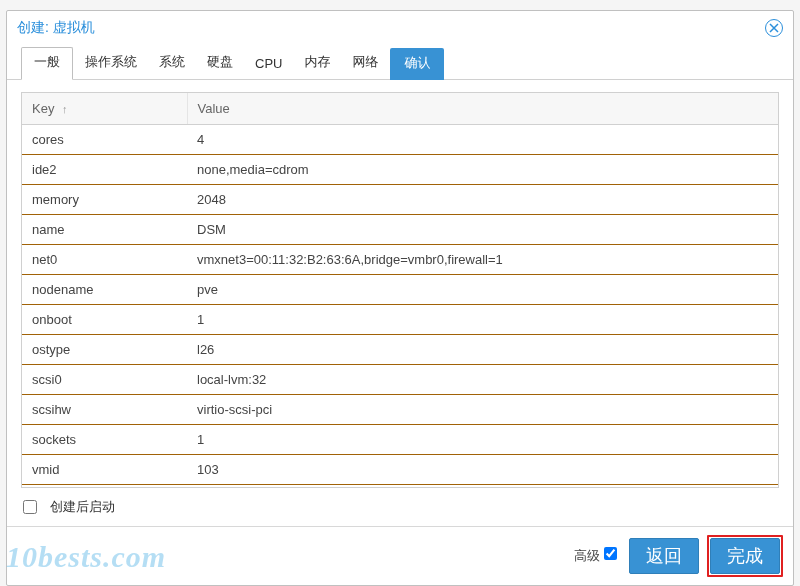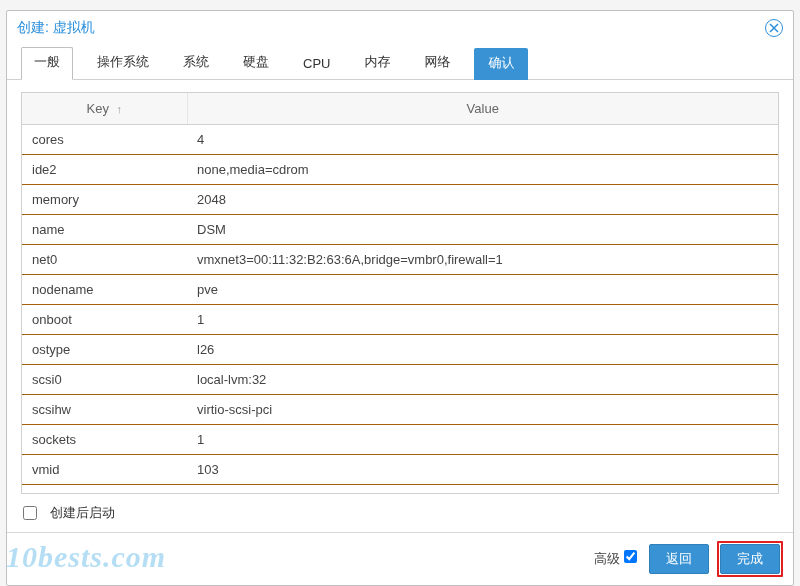--- a/index.html
+++ b/index.html
@@ -37,21 +37,21 @@
     border: 1.5px solid #2b8fdb;
     border-radius: 50%;
     display: flex; align-items: center; justify-content: center;
     color: #2b8fdb;
     cursor: pointer;
     font-size: 12px;
     line-height: 1;
   }
   .tabs {
     display: flex;
-    gap: 14px;
+    gap: 2px;
     padding: 6px 14px 0 14px;
     border-bottom: 1px solid #d0d0d0;
     align-items: flex-end;
   }
   .tab {
     padding: 6px 10px 8px 10px;
     font-size: 13px;
     color: #333;
     cursor: pointer;
     position: relative;
@@ -81,21 +81,21 @@
     border: 1px solid #d0d0d0;
     flex: 1;
     overflow: auto;
   }
   table {
     width: 100%;
     border-collapse: collapse;
   }
   thead th {
     background: #f7f7f7;
-    text-align: center;
+    text-align: left;
     font-weight: normal;
     color: #666;
     padding: 8px 10px;
     border-bottom: 1px solid #d0d0d0;
     border-right: 1px solid #e5e5e5;
     font-size: 13px;
   }
   thead th:last-child { border-right: none; }
   thead th .sort-arrow {
     display: inline-block;
@@ -125,21 +125,21 @@
     align-items: center;
     gap: 8px;
   }
   .footer .adv {
     display: flex; align-items: flex-start; gap: 4px;
     color: #444; font-size: 13px;
     margin-right: 4px;
   }
   .btn {
     padding: 5px 16px;
-    font-size: 13px;
+    font-size: 18px;
     border-radius: 2px;
     cursor: pointer;
     border: 1px solid transparent;
   }
   .btn-blue {
     background: #3892d4;
     color: #fff;
     border-color: #2f7fb9;
   }
   .btn-finish-wrap {

